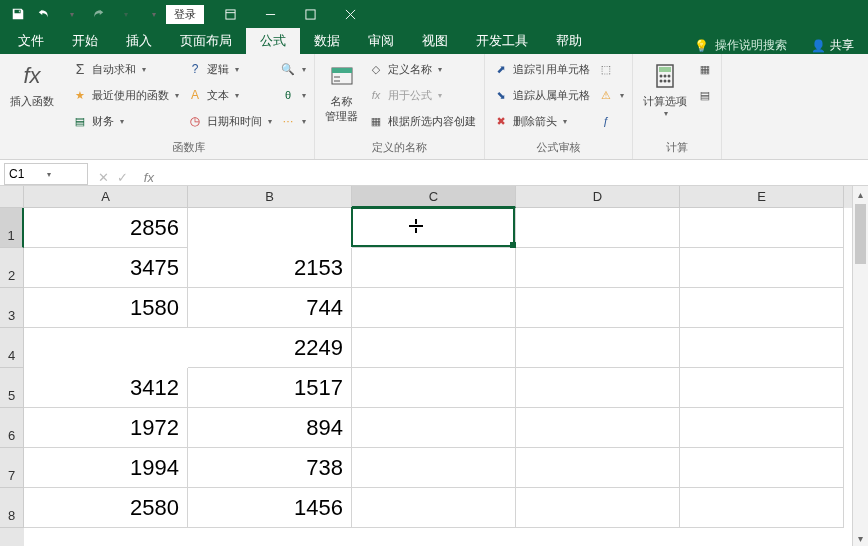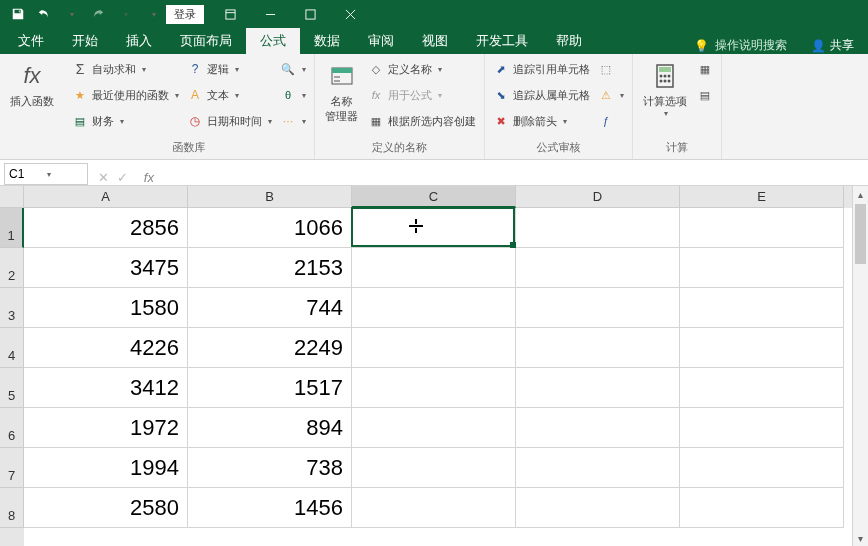--- a/index.html
+++ b/index.html
@@ -312,35 +312,33 @@
       <div class="rh" style="height: 40px;">2</div>
       <div class="rh" style="height: 40px;">3</div>
       <div class="rh" style="height: 40px;">4</div>
       <div class="rh" style="height: 40px;">5</div>
       <div class="rh" style="height: 40px;">6</div>
       <div class="rh" style="height: 40px;">7</div>
       <div class="rh" style="height: 40px;">8</div>
     </div>
   <div class="cells" id="cells">
       <div class="cell" style="left: 0px; top: 0px; width: 164px; height: 40px;">2856</div>
-      <div class="cell" style="left: 164px; top: 0px; width: 164px; height: 40px;">1066</div>
       <div class="cell" style="left: 328px; top: 0px; width: 164px; height: 40px;"></div>
       <div class="cell" style="left: 492px; top: 0px; width: 164px; height: 40px;"></div>
       <div class="cell" style="left: 656px; top: 0px; width: 164px; height: 40px;"></div>
       <div class="cell" style="left: 0px; top: 40px; width: 164px; height: 40px;">3475</div>
       <div class="cell" style="left: 164px; top: 40px; width: 164px; height: 40px;">2153</div>
       <div class="cell" style="left: 328px; top: 40px; width: 164px; height: 40px;"></div>
       <div class="cell" style="left: 492px; top: 40px; width: 164px; height: 40px;"></div>
       <div class="cell" style="left: 656px; top: 40px; width: 164px; height: 40px;"></div>
       <div class="cell" style="left: 0px; top: 80px; width: 164px; height: 40px;">1580</div>
       <div class="cell" style="left: 164px; top: 80px; width: 164px; height: 40px;">744</div>
       <div class="cell" style="left: 328px; top: 80px; width: 164px; height: 40px;"></div>
       <div class="cell" style="left: 492px; top: 80px; width: 164px; height: 40px;"></div>
       <div class="cell" style="left: 656px; top: 80px; width: 164px; height: 40px;"></div>
-      <div class="cell" style="left: 0px; top: 120px; width: 164px; height: 40px;">4226</div>
       <div class="cell" style="left: 164px; top: 120px; width: 164px; height: 40px;">2249</div>
       <div class="cell" style="left: 328px; top: 120px; width: 164px; height: 40px;"></div>
       <div class="cell" style="left: 492px; top: 120px; width: 164px; height: 40px;"></div>
       <div class="cell" style="left: 656px; top: 120px; width: 164px; height: 40px;"></div>
       <div class="cell" style="left: 0px; top: 160px; width: 164px; height: 40px;">3412</div>
       <div class="cell" style="left: 164px; top: 160px; width: 164px; height: 40px;">1517</div>
       <div class="cell" style="left: 328px; top: 160px; width: 164px; height: 40px;"></div>
       <div class="cell" style="left: 492px; top: 160px; width: 164px; height: 40px;"></div>
       <div class="cell" style="left: 656px; top: 160px; width: 164px; height: 40px;"></div>
       <div class="cell" style="left: 0px; top: 200px; width: 164px; height: 40px;">1972</div>

